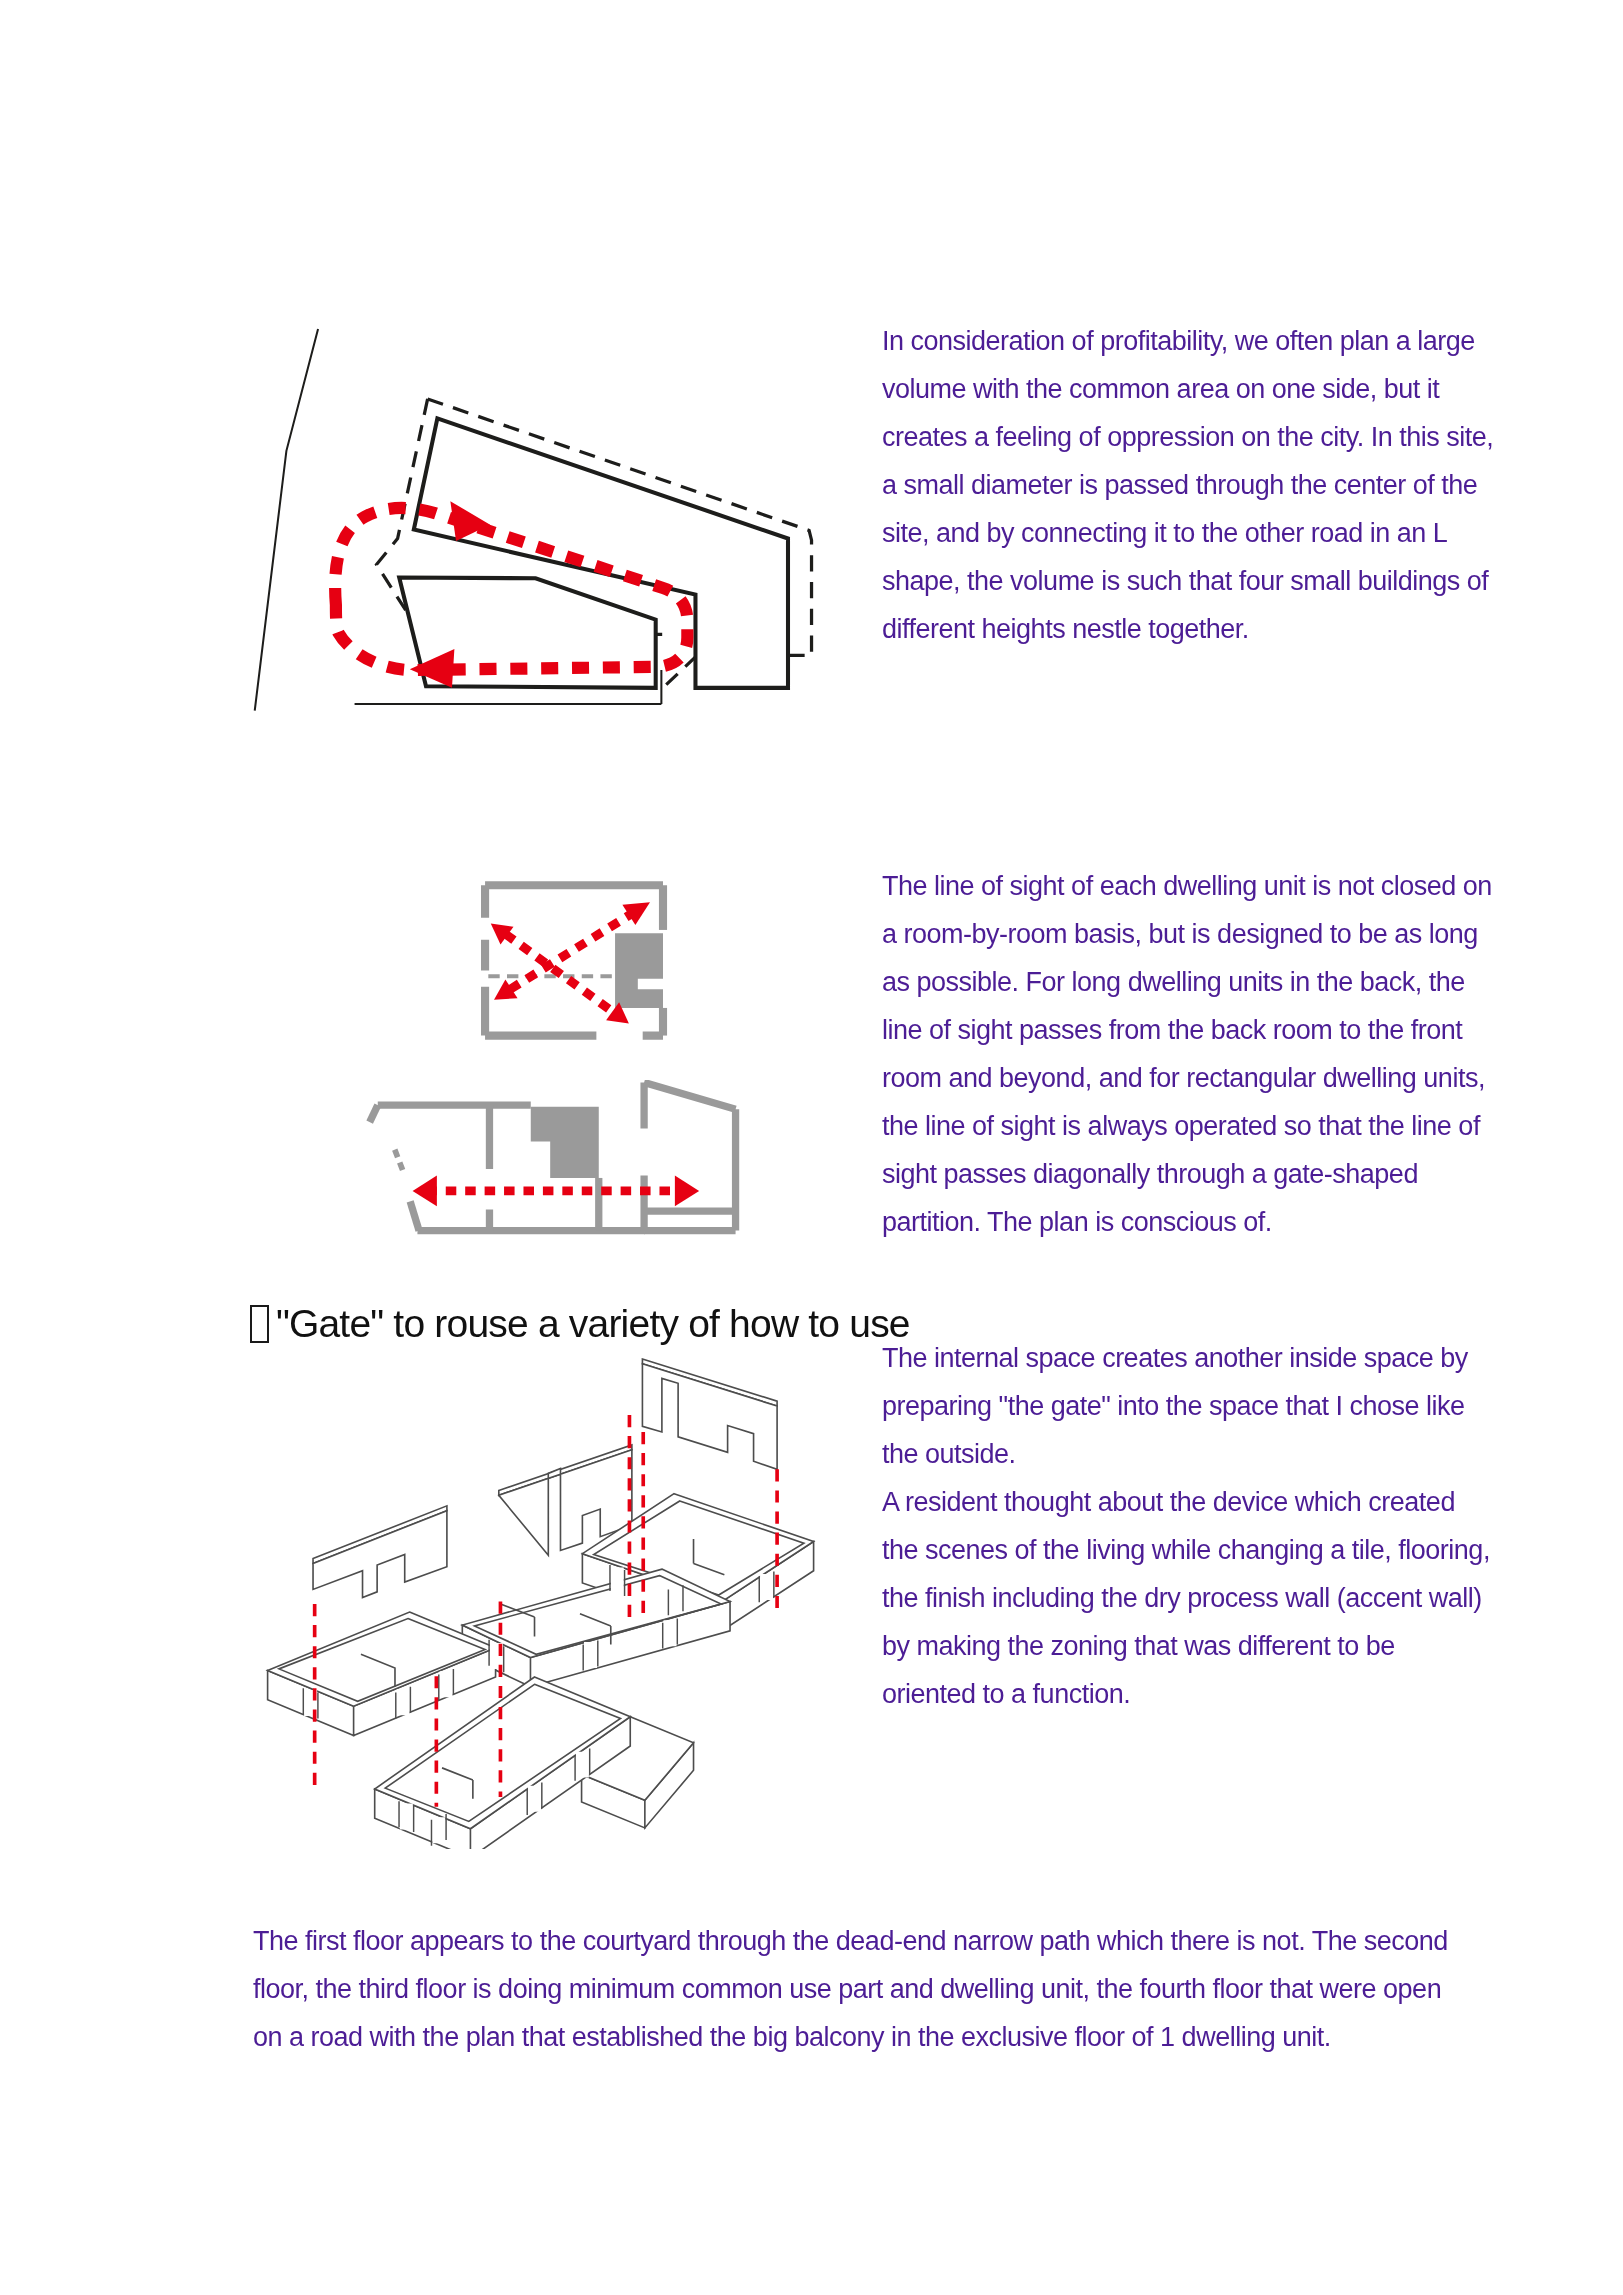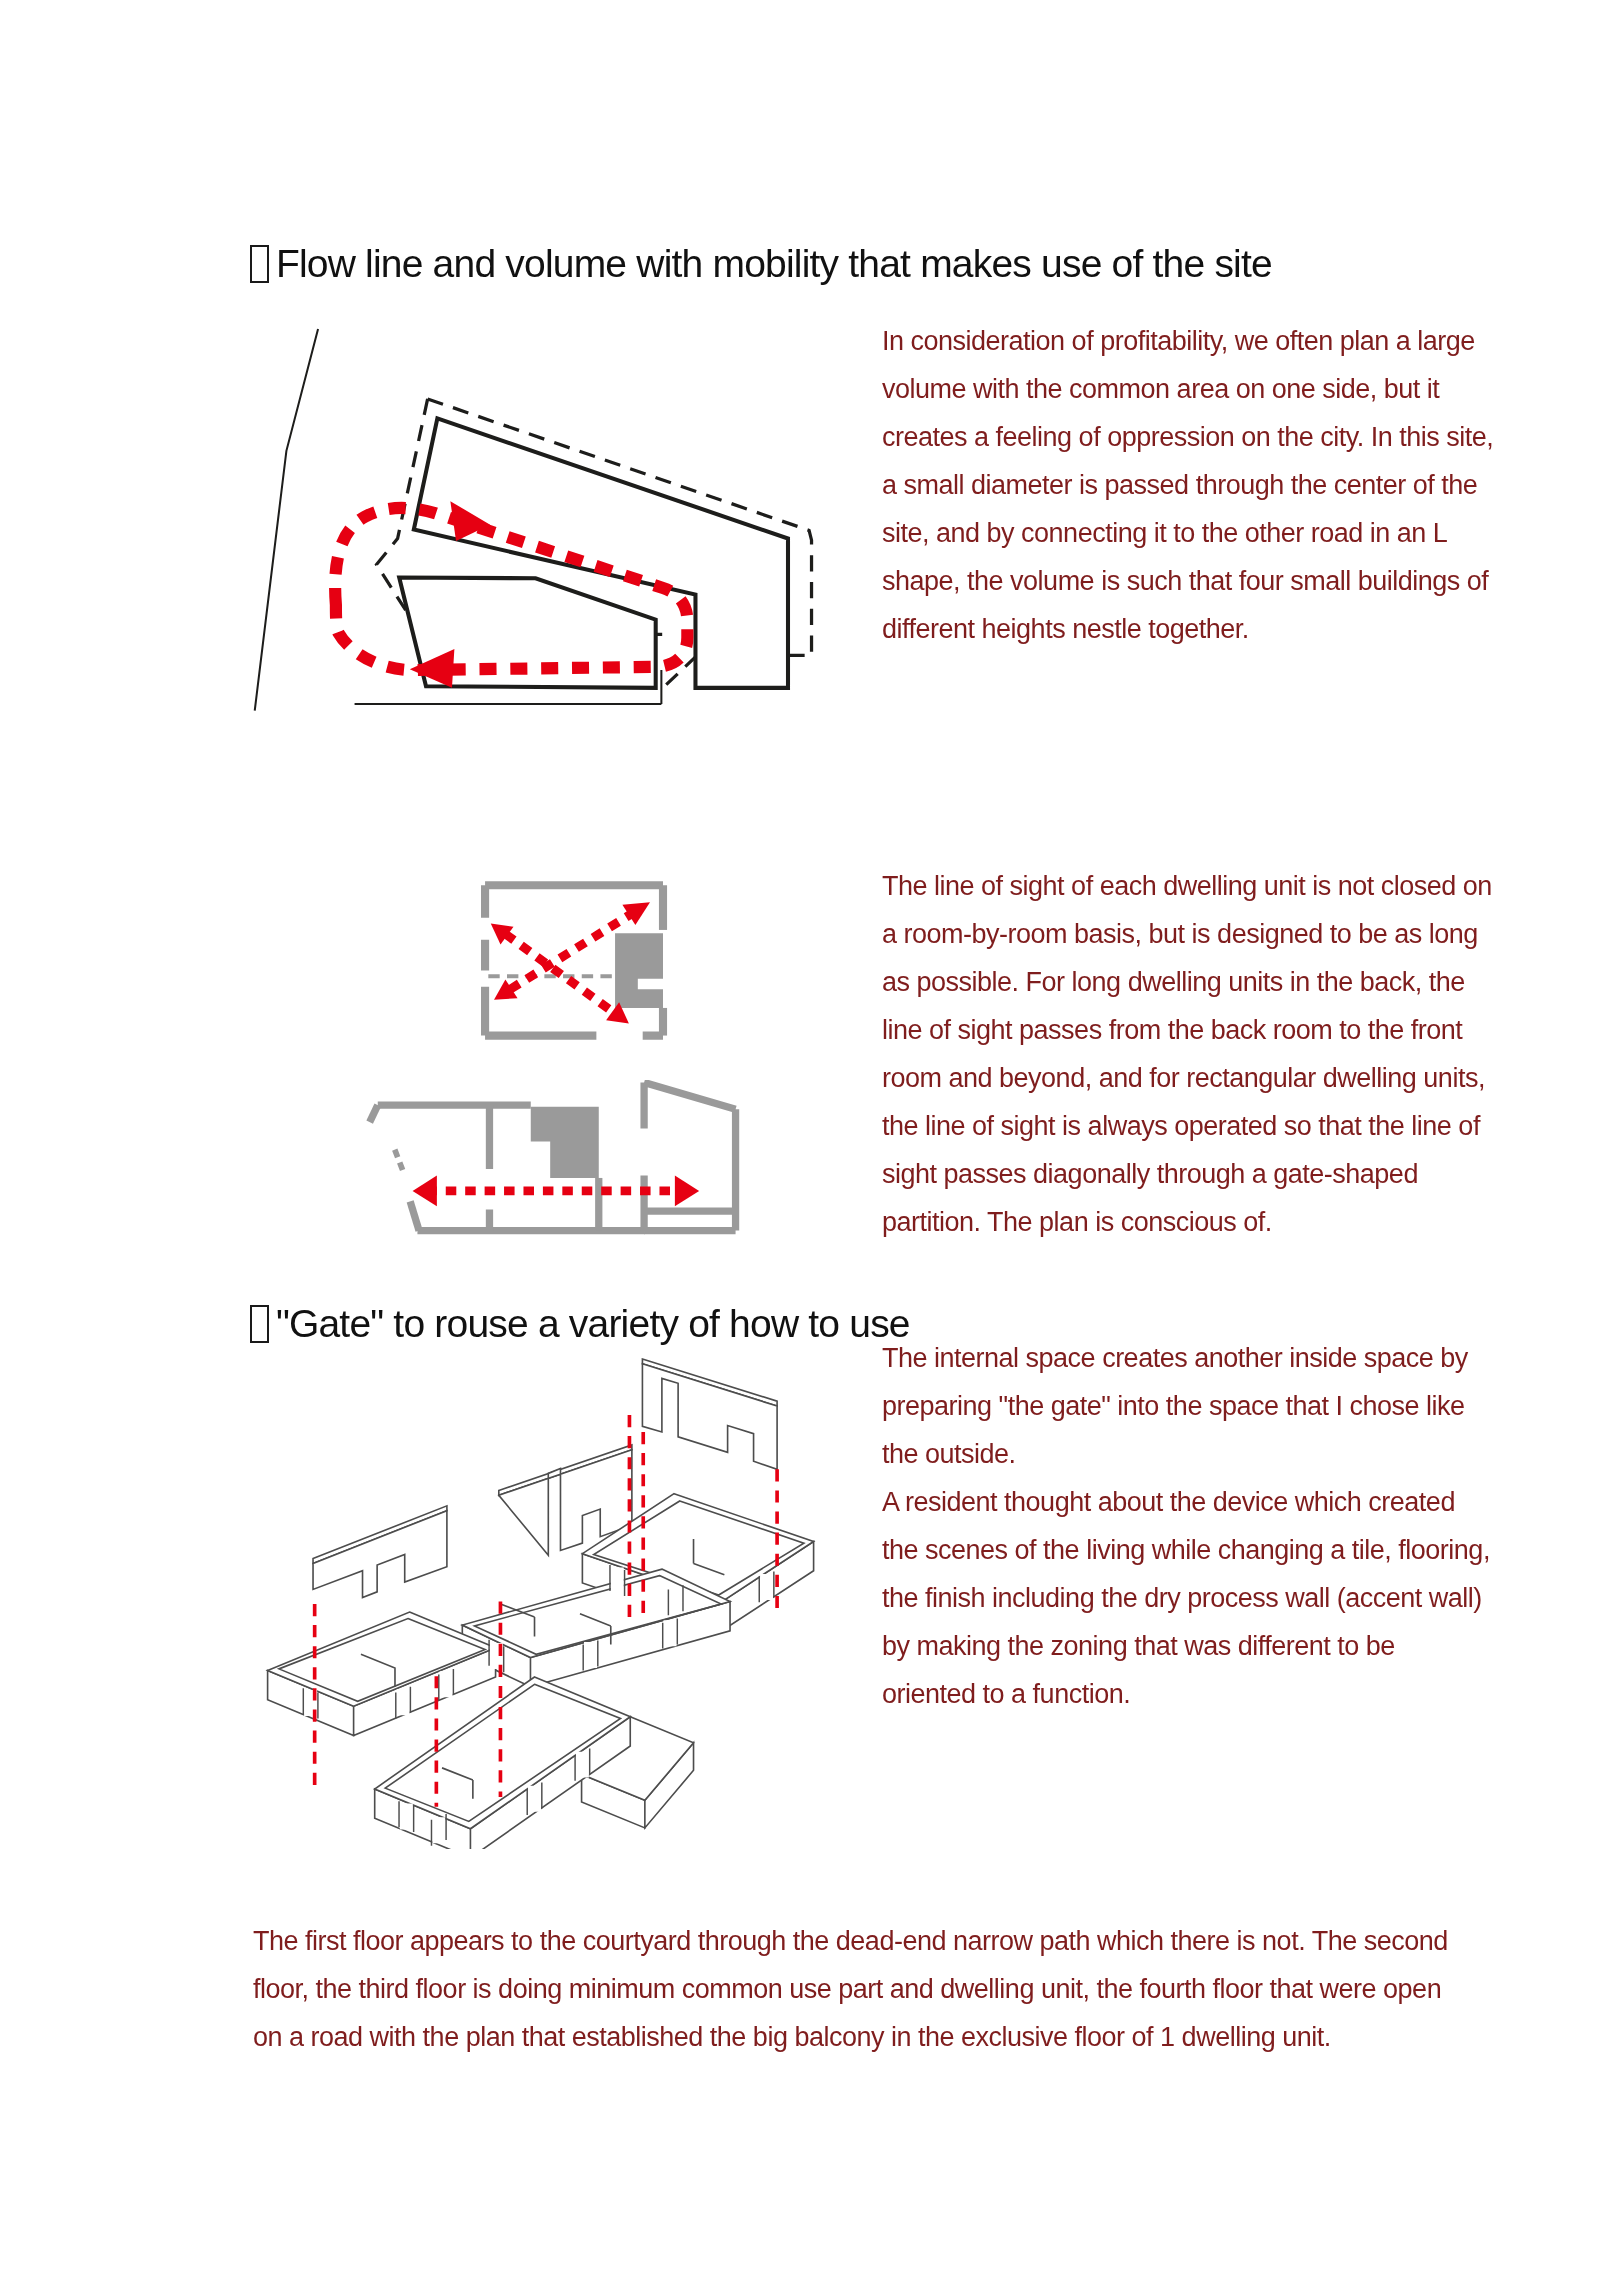--- a/index.html
+++ b/index.html
@@ -27,35 +27,31 @@
     width:14.6px;
     height:34px;
     border:2.4px solid #1a1a1a;
     margin-right:7.3px;
     flex:0 0 auto;
   }
   .body-text{
     font-size:27px;
     line-height:48px;
     letter-spacing:-0.5px;
-    color:#7f1d1d;
+    color:#4c1d95;
     white-space:pre-line;
   }
   .col-right{width:613px;}
   svg{display:block;}
 </style>
 </head>
 <body>
 
 <div id="page">
 
-  <div class="abs section-heading" style="left:250px;top:242px;">
-    <span class="sq"></span>
-    <span>Flow line and volume with mobility that makes use of the site</span>
-  </div>
 
   <div class="abs" style="left:244px;top:321px;">
     <svg width="601" height="418" viewBox="0 0 740 515">
 
       <path d="M91,10 L52,160 L13,480" fill="none" stroke="#1d1d1b" stroke-width="2.5"></path>
 
       <path d="M136,472 H514 M514,472 V430" fill="none" stroke="#1d1d1b" stroke-width="2.5"></path>
 
       <g fill="none" stroke="#1d1d1b" stroke-width="4" stroke-dasharray="20 13">
         <path d="M226,96 L696,258 L699,270 L699,412 L560,412"></path>

